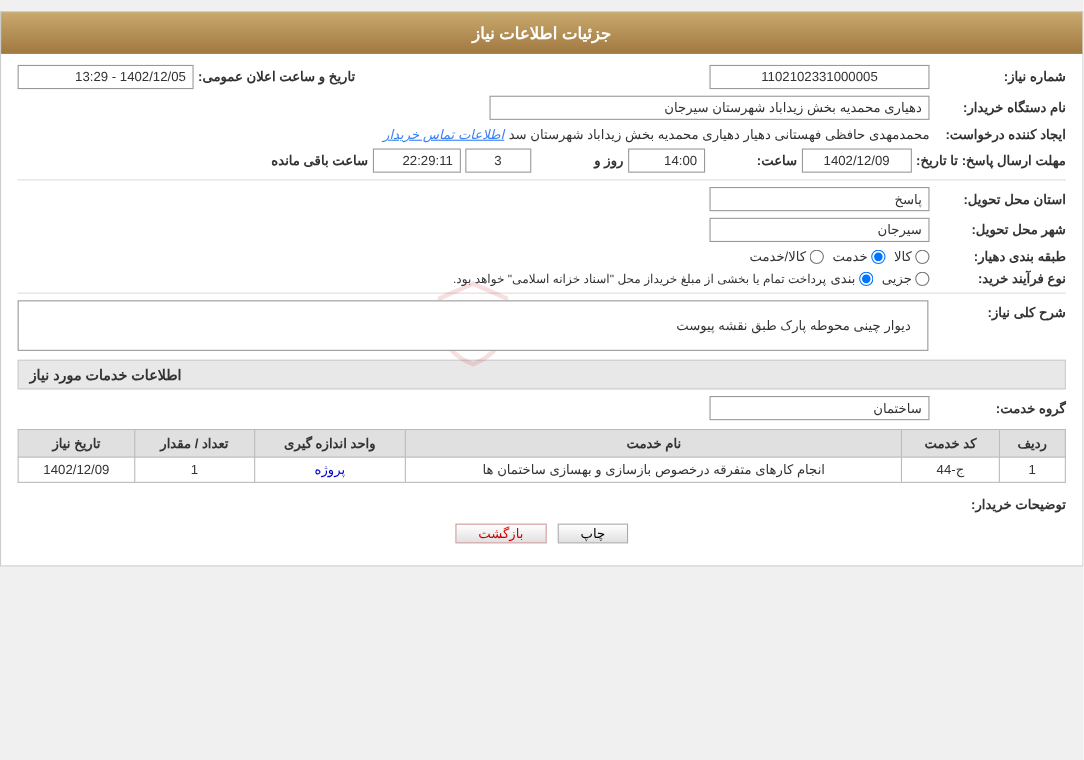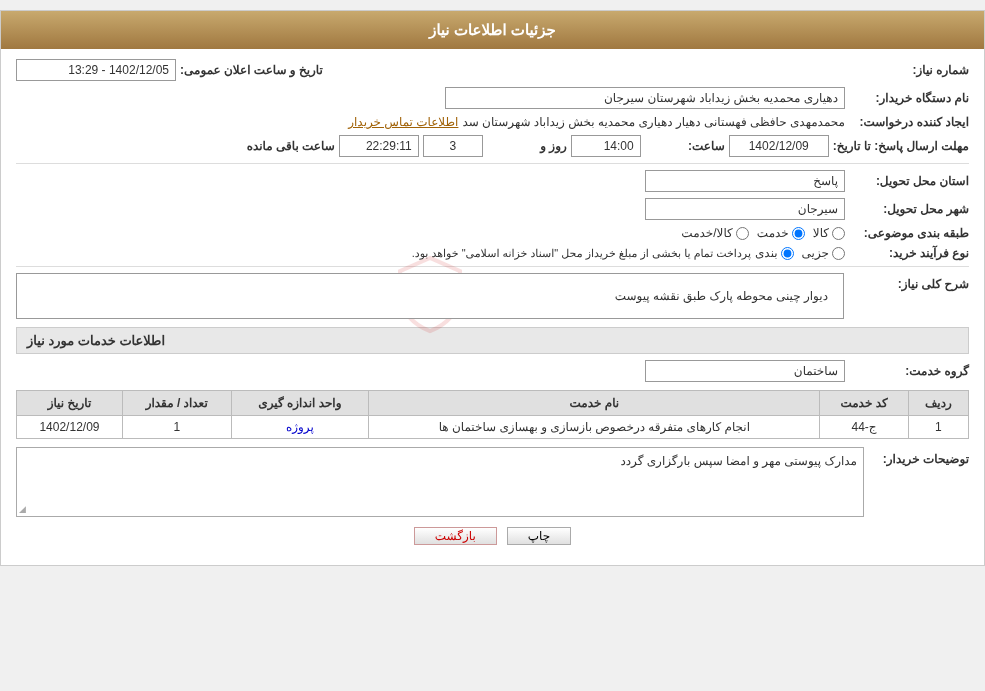--- a/index.html
+++ b/index.html
@@ -51,21 +51,21 @@
       border: 1px solid #999;
       background: #fff;
       padding: 3px 6px;
       font-family: inherit;
       font-size: 12px;
       direction: rtl;
     }
     .input-medium { width: 200px; }
     .input-small { width: 100px; }
     .input-xsmall { width: 60px; }
-    .blue-link { color: #a16207; text-decoration: underline; cursor: pointer; }
+    .blue-link { color: #3b82f6; text-decoration: underline; cursor: pointer; font-style: italic; }
     .section-header {
       background: #e8e8e8;
       border: 1px solid #ccc;
       padding: 5px 10px;
       font-weight: bold;
       font-size: 13px;
       margin: 8px 0 6px 0;
       text-align: left;
     }
     .radio-group {
@@ -145,20 +145,21 @@
 <div class="page-wrapper">
 
   <div class="header">
     <span>جزئیات اطلاعات نیاز</span>
   </div>
 
   <div class="content">
 
     <div class="row">
       <span class="label">شماره نیاز:</span>
+      <div class="input-box input-medium" style="text-align:center;">1102102331000005</div>
       <span style="flex:1;"></span>
       <span class="label-sm">تاریخ و ساعت اعلان عمومی:</span>
       <div class="input-box" style="width:160px;">1402/12/05 - 13:29</div>
     </div>
 
     <div class="row">
       <span class="label">نام دستگاه خریدار:</span>
       <div class="input-box" style="width:400px;">دهیاری محمدیه بخش زیداباد شهرستان سیرجان</div>
     </div>
 
@@ -185,21 +186,21 @@
       <span class="label">استان محل تحویل:</span>
       <div class="input-box input-medium">پاسخ</div>
     </div>
 
     <div class="row">
       <span class="label">شهر محل تحویل:</span>
       <div class="input-box input-medium">سیرجان</div>
     </div>
 
     <div class="row">
-      <span class="label">طبقه بندی موضوعی:</span>
+      <span class="label">طبقه بندی دهیار:</span>
       <div class="radio-group">
         <div class="radio-item">
           <input type="radio" name="tabaqe" style="">
           <span>کالا</span>
         </div>
         <div class="radio-item">
           <input type="radio" name="tabaqe" checked="" style="">
           <span>خدمت</span>
         </div>
         <div class="radio-item">
@@ -268,26 +269,20 @@
       <td style="color:#0000cc;">پروژه</td>
       <td>1</td>
       <td>1402/12/09</td>
     </tr>
           </tbody>
       </table>
     </div>
 
     <div style="display:flex; align-items:flex-start; gap:5px; margin-top:8px;">
       <span class="label notes-label">توضیحات خریدار:</span>
-      <div style="flex:1;">
-        <div class="notes-area">
-          <span>مدارک پیوستی مهر و امضا سپس بارگزاری گردد</span>
-          <div style="position:absolute; bottom:2px; left:2px; font-size:9px; color:#aaa;">◢</div>
-        </div>
-      </div>
     </div>
 
     <div class="button-row">
       <button class="btn btn-print">چاپ</button>
       <button class="btn btn-back">بازگشت</button>
     </div>
 
   </div>
 </div>
 

